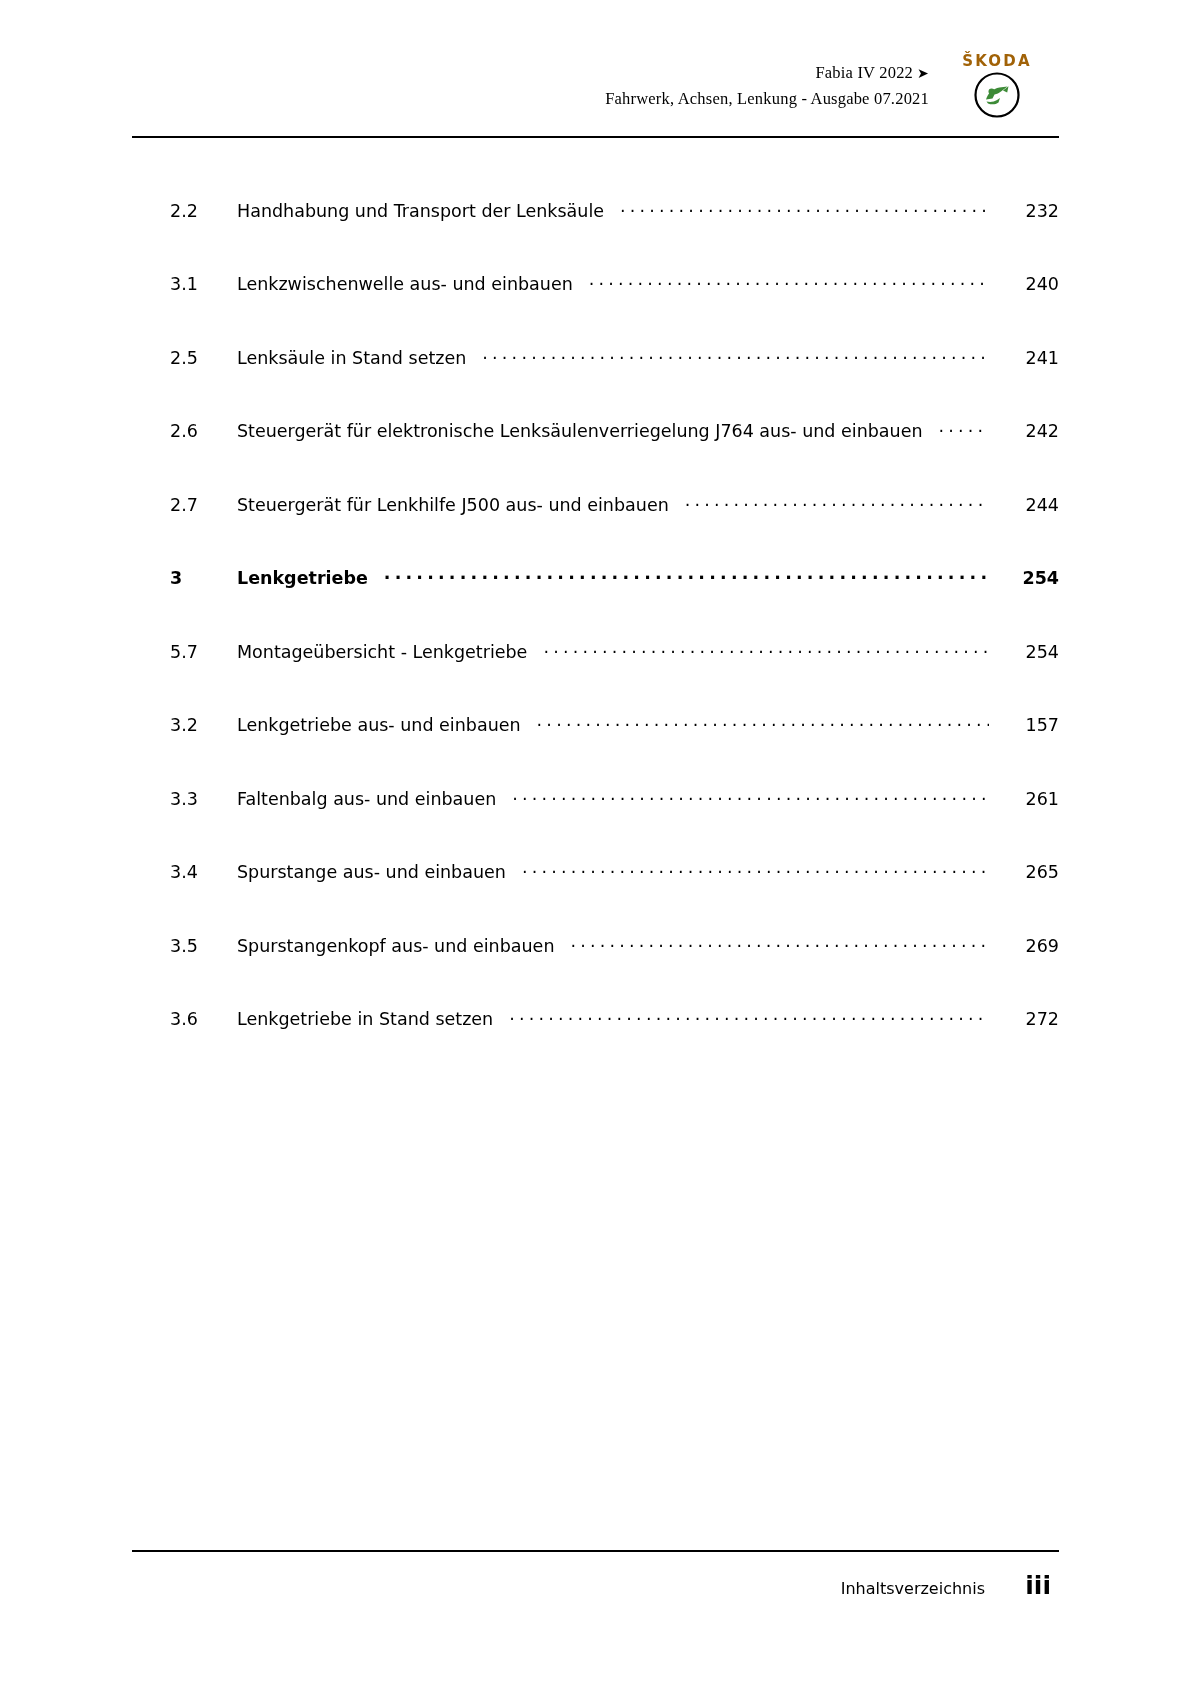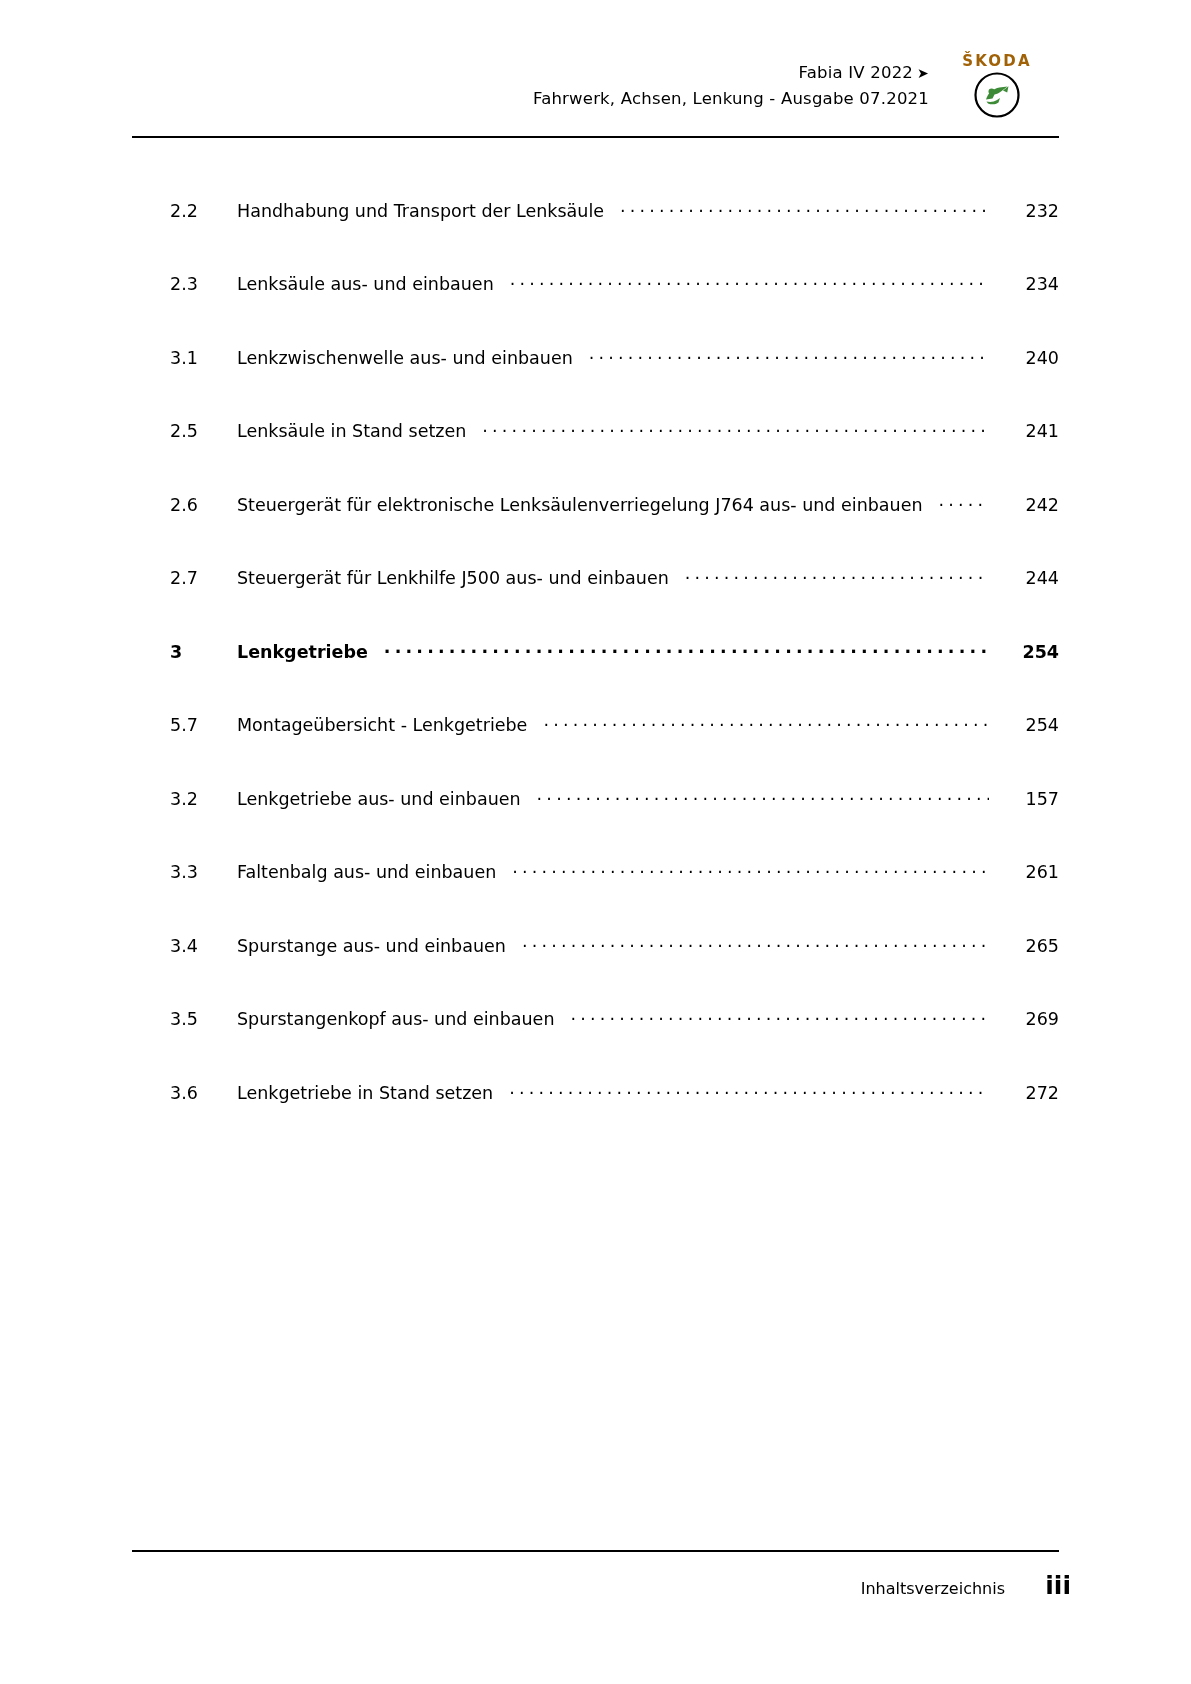--- a/index.html
+++ b/index.html
@@ -29,20 +29,21 @@
     left: 132px;
     right: 132px;
     height: 80px;
   }
   .header-text {
     position: absolute;
     right: 130px;
     top: 0;
     text-align: right;
     line-height: 1.55;
+    font-family: Liberation Serif, serif;
   }
   .header-line {
     font-size: 16.5px;
     color: #000;
     letter-spacing: 0.2px;
     white-space: nowrap;
   }
   .header-line .arrow {
     font-size: 14px;
     padding-left: 4px;
@@ -133,21 +134,21 @@
   
   .footer-rule {
     position: absolute;
     left: 132px;
     right: 132px;
     bottom: 132px;
     border-top: 2px solid #000;
   }
   .footer {
     position: absolute;
-    right: 120px;
+    right: 140px;
     bottom: 84px;
     display: flex;
     align-items: baseline;
     gap: 16px;
   }
   .footer-label {
     font-size: 16px;
     color: #000;
   }
   .footer-pageno {
@@ -191,26 +192,20 @@
 
   <div class="toc">
 
     <div class="toc-row">
       <span class="toc-num">2.2</span>
       <span class="toc-title">Handhabung und Transport der Lenksäule</span>
       <span class="toc-dots"></span>
       <span class="toc-page">232</span>
     </div>
 
-    <div class="toc-row">
-      <span class="toc-num">2.3</span>
-      <span class="toc-title">Lenksäule aus- und einbauen</span>
-      <span class="toc-dots"></span>
-      <span class="toc-page">234</span>
-    </div>
 
     <div class="toc-row">
       <span class="toc-num">3.1</span>
       <span class="toc-title">Lenkzwischenwelle aus- und einbauen</span>
       <span class="toc-dots"></span>
       <span class="toc-page">240</span>
     </div>
 
     <div class="toc-row">
       <span class="toc-num">2.5</span>

